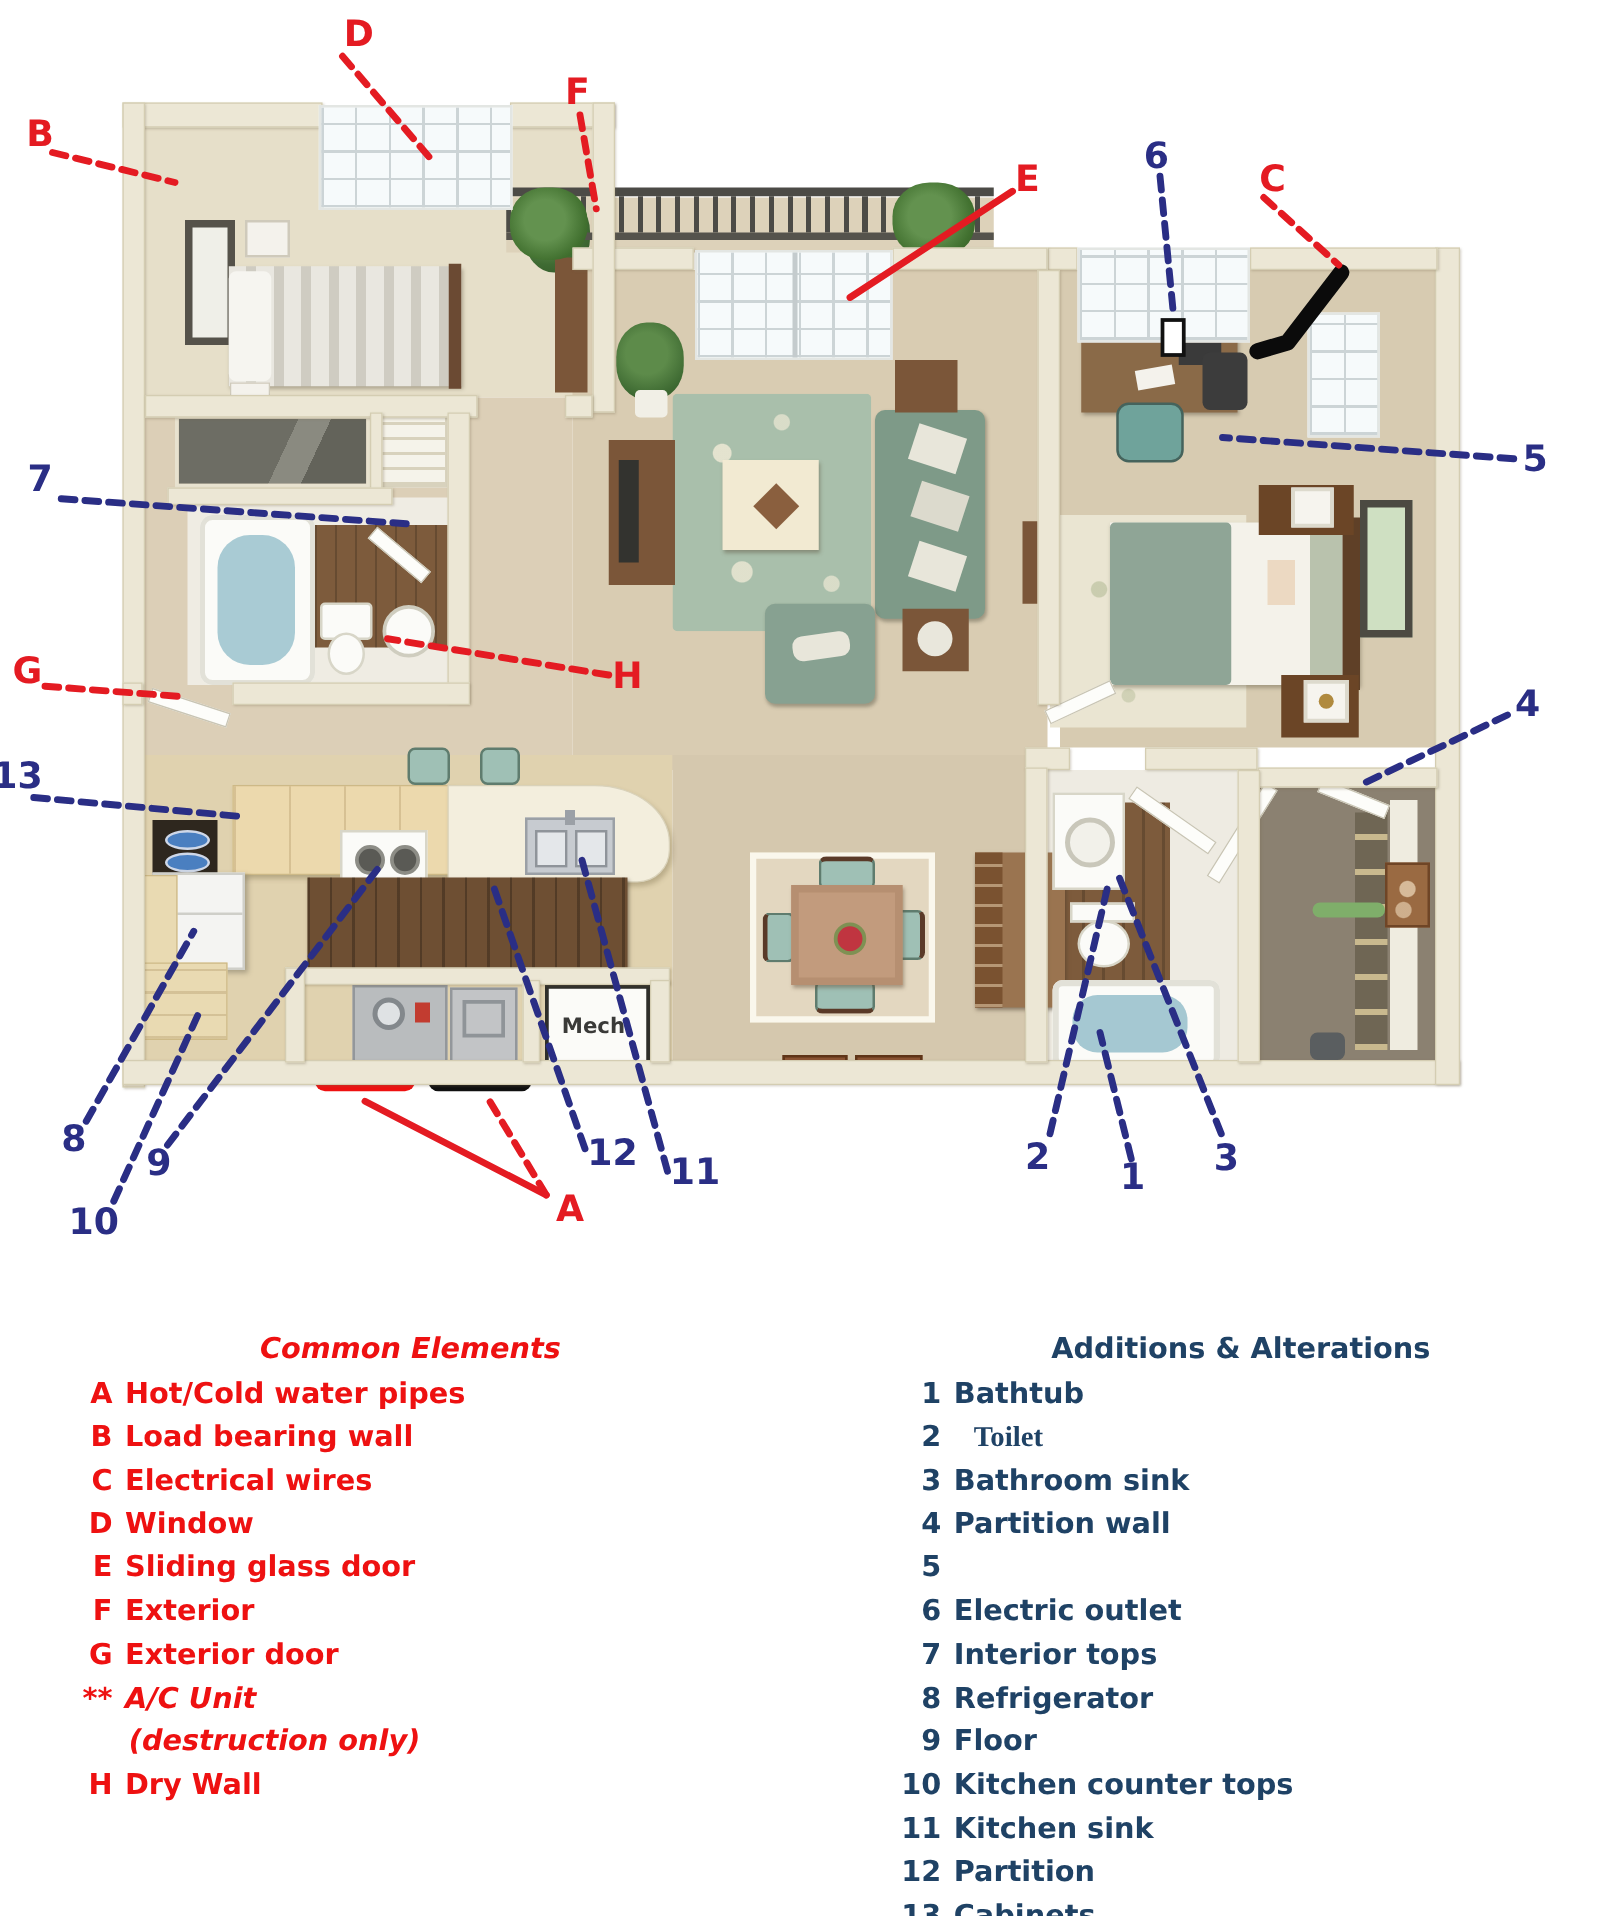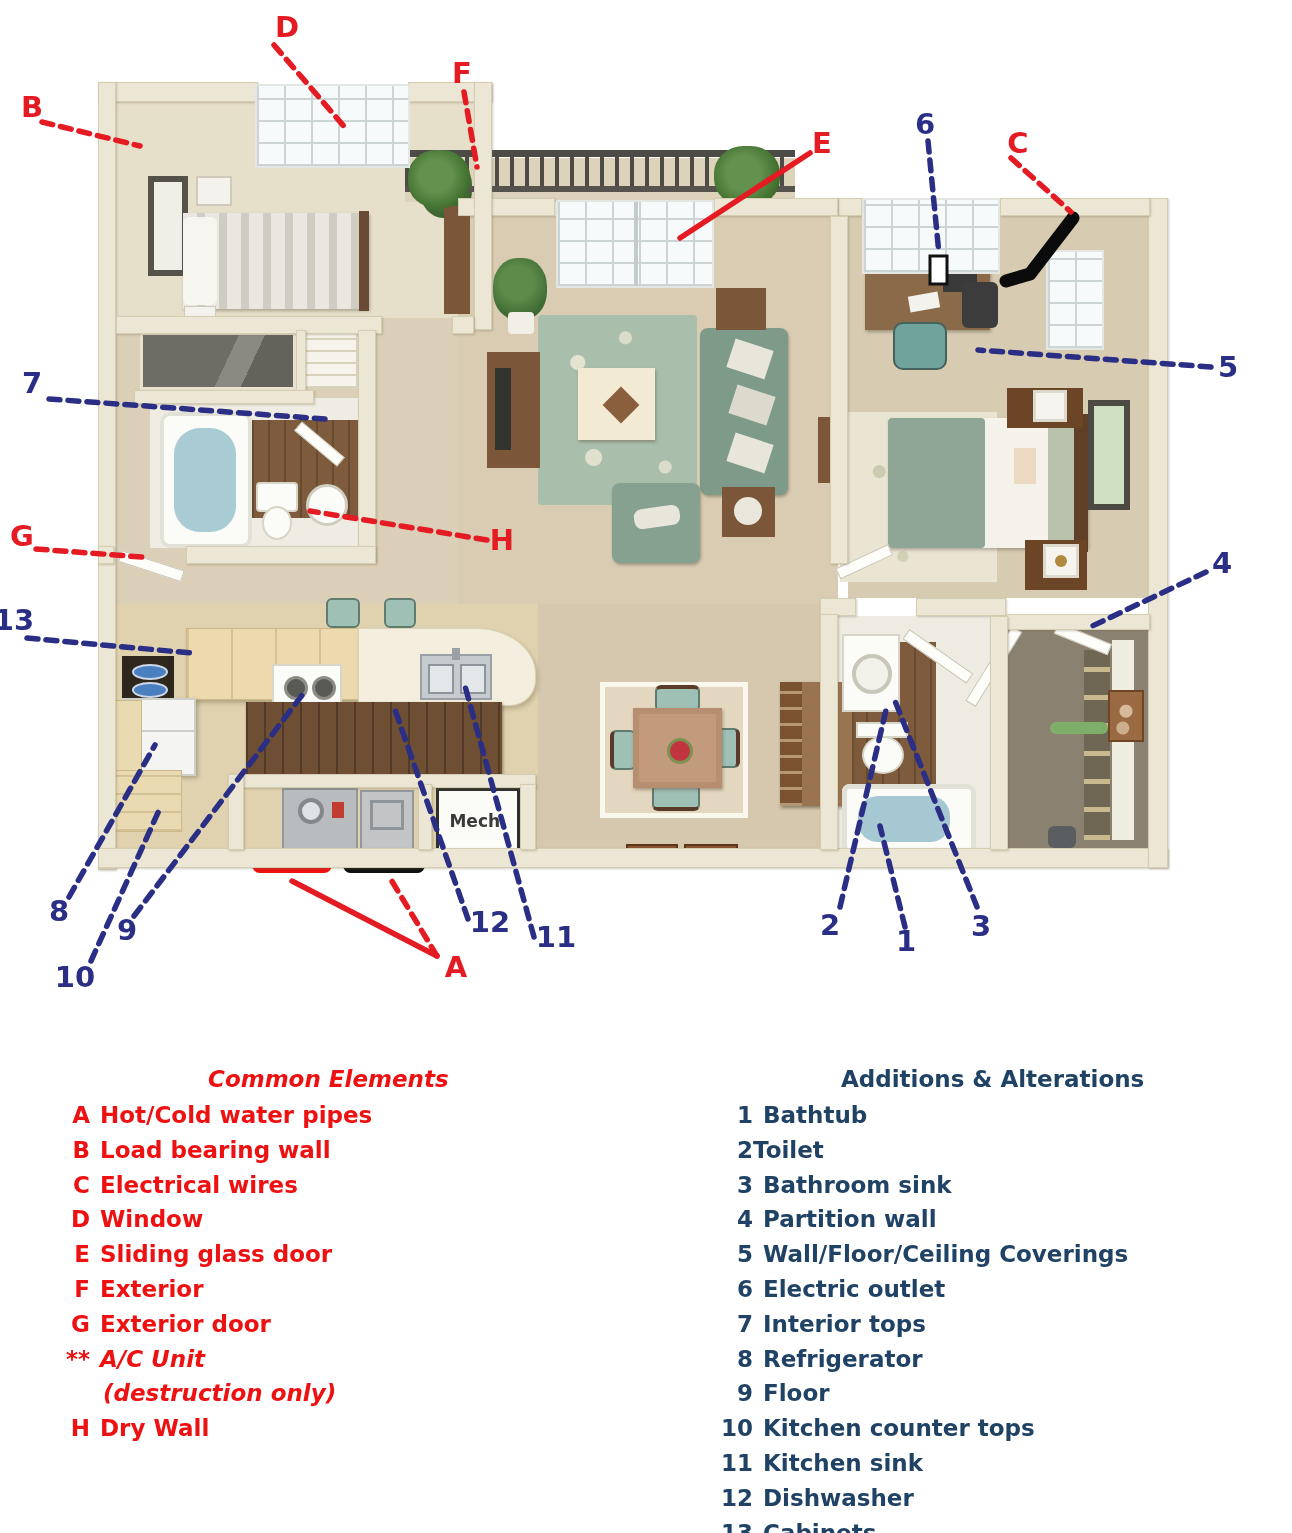--- a/index.html
+++ b/index.html
@@ -313,33 +313,32 @@
     </div>
   </div>
 <div class="legend" id="legend-right" style="left: 716px; top: 1062px; width: 500px; height: 471px; color: rgb(31, 66, 101);">
   <div class="title" style="left:125px;">Additions &amp; Alterations</div>
 <div class="lrow" style="top: 40px; left: 0px;">
       <span class="lkey" style="width: 37px;">1</span>
       <span style="margin-left: 10px;">Bathtub</span>
     </div>
     <div class="lrow" style="top: 74.8px; left: 0px;">
       <span class="lkey" style="width: 37px;">2</span>
-      <span style="margin-left: 0;">Toilet</span>
+      <span style="margin-left: 26px; font-family: Liberation Serif, serif;">Toilet</span>
     </div>
     <div class="lrow" style="top: 109.6px; left: 0px;">
       <span class="lkey" style="width: 37px;">3</span>
       <span style="margin-left: 10px;">Bathroom sink</span>
     </div>
     <div class="lrow" style="top: 144.4px; left: 0px;">
       <span class="lkey" style="width: 37px;">4</span>
       <span style="margin-left: 10px;">Partition wall</span>
     </div>
     <div class="lrow" style="top: 179.2px; left: 0px;">
       <span class="lkey" style="width: 37px;">5</span>
-      <span style="margin-left: 10px;">Wall/Floor/Ceiling Coverings</span>
     </div>
     <div class="lrow" style="top: 214px; left: 0px;">
       <span class="lkey" style="width: 37px;">6</span>
       <span style="margin-left: 10px;">Electric outlet</span>
     </div>
     <div class="lrow" style="top: 248.8px; left: 0px;">
       <span class="lkey" style="width: 37px;">7</span>
       <span style="margin-left: 10px;">Interior tops</span>
     </div>
     <div class="lrow" style="top: 283.6px; left: 0px;">
@@ -353,19 +352,19 @@
     <div class="lrow" style="top: 353.2px; left: 0px;">
       <span class="lkey" style="width: 37px;">10</span>
       <span style="margin-left: 10px;">Kitchen counter tops</span>
     </div>
     <div class="lrow" style="top: 388px; left: 0px;">
       <span class="lkey" style="width: 37px;">11</span>
       <span style="margin-left: 10px;">Kitchen sink</span>
     </div>
     <div class="lrow" style="top: 422.8px; left: 0px;">
       <span class="lkey" style="width: 37px;">12</span>
-      <span style="margin-left: 10px;">Dishwasher</span>
+      <span style="margin-left: 10px;">Partition</span>
     </div>
     <div class="lrow" style="top: 457.6px; left: 0px;">
       <span class="lkey" style="width: 37px;">13</span>
       <span style="margin-left: 10px;">Cabinets</span>
     </div>
   </div>
 
 </body></html>

